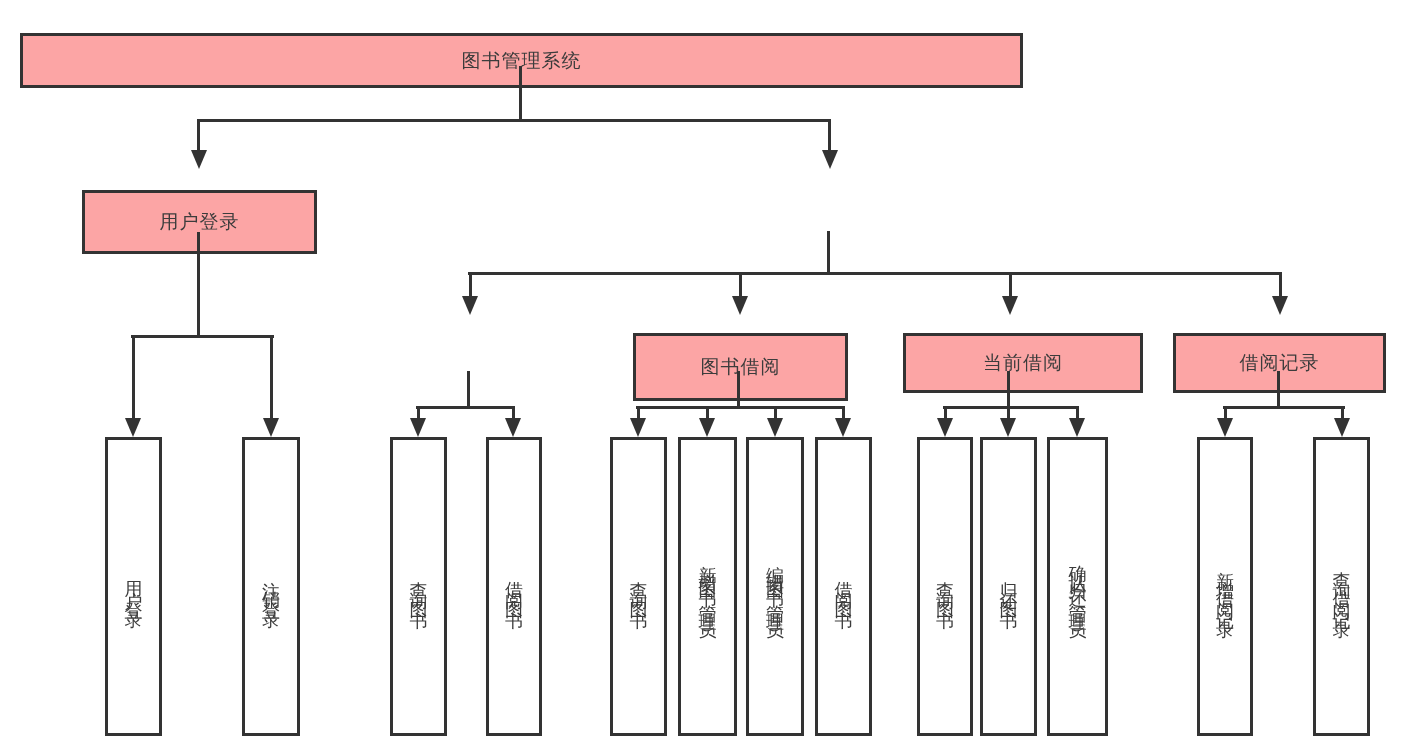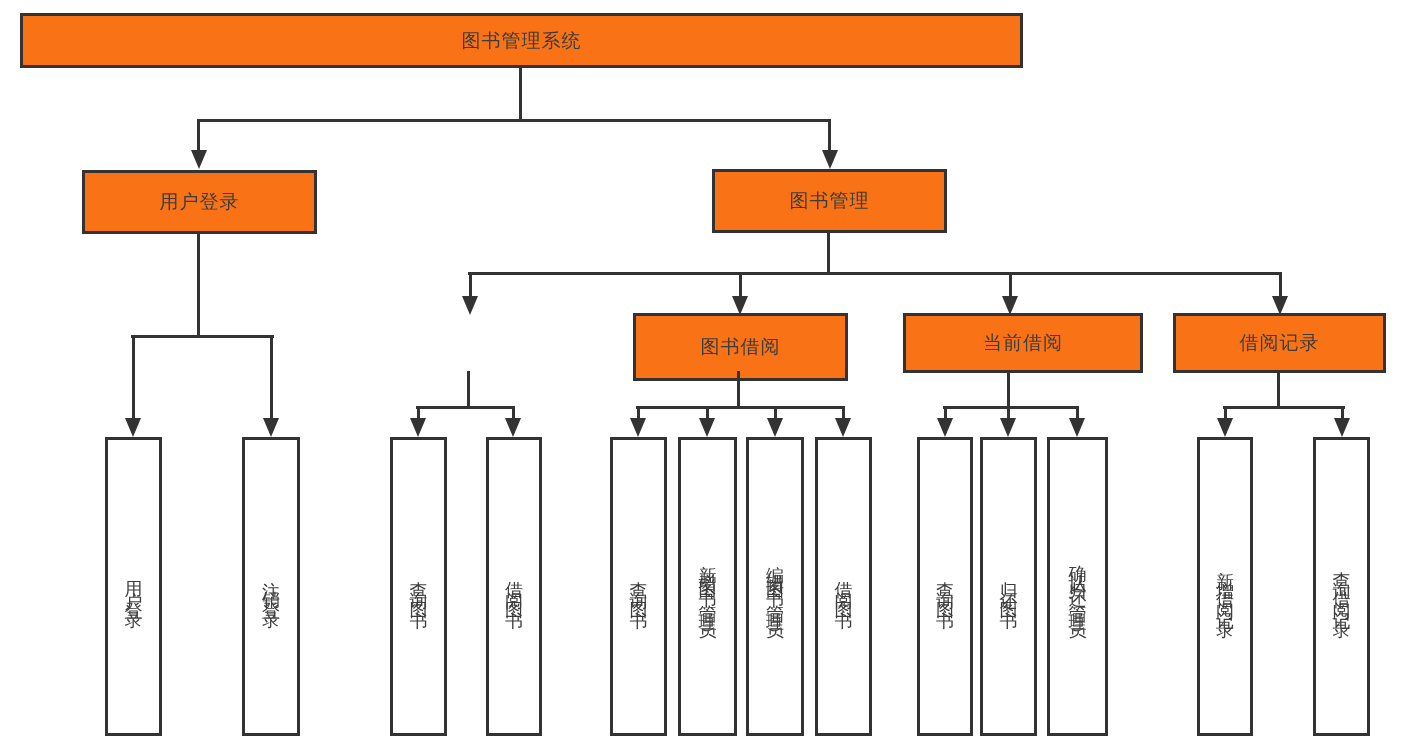--- a/index.html
+++ b/index.html
@@ -2,23 +2,23 @@
 <html><head>
 <meta charset="utf-8">
 <style>
   html,body{margin:0;padding:0;background:#fff;}
   *{box-sizing:border-box;}
   .canvas{
     position:relative;width:1405px;height:747px;background:#ffffff;overflow:hidden;
     font-family:"Liberation Sans","DejaVu Sans",sans-serif;color:#3c3c3c;
   }
   .box{
-    position:absolute;border:3px solid #333333;background:#f97316;
+    position:absolute;border:3px solid #333333;background:#fca5a5;
     display:flex;align-items:center;justify-content:center;
-    font-size:19px;letter-spacing:1px;
+    font-size:19px;letter-spacing:1px;margin-top:20px;
   }
   .leaf{
     position:absolute;border:3px solid #333333;background:#ffffff;
     display:flex;align-items:center;justify-content:center;
     writing-mode:vertical-rl;text-orientation:mixed;
     font-size:18px;letter-spacing:10px;line-height:1;
   }
   .stem{position:absolute;width:3px;background:#333333;}
   .hbar{position:absolute;height:3px;background:#333333;}
   .arrow{position:absolute;width:17px;display:flex;flex-direction:column;align-items:center;}
@@ -41,21 +41,20 @@
   <div class="arrow" style="left:190px;top:119px;">
     <div class="shaft" style="height:31px;"></div>
     <div class="head"></div>
   </div>
   <div class="arrow" style="left:821px;top:119px;">
     <div class="shaft" style="height:31px;"></div>
     <div class="head"></div>
   </div>
 
   <div class="box" style="left:82px;top:170px;width:235px;height:64px;">用户登录</div>
-  <div class="box" style="left:712px;top:169px;width:235px;height:64px;">图书管理</div>
 
   <div class="stem" style="left:197px;top:232px;height:106px;"></div>
   <div class="hbar" style="left:131px;top:335px;width:143px;"></div>
   <div class="arrow" style="left:124.5px;top:335px;">
     <div class="shaft" style="height:83px;"></div>
     <div class="head"></div>
   </div>
   <div class="arrow" style="left:262.5px;top:335px;">
     <div class="shaft" style="height:83px;"></div>
     <div class="head"></div>

